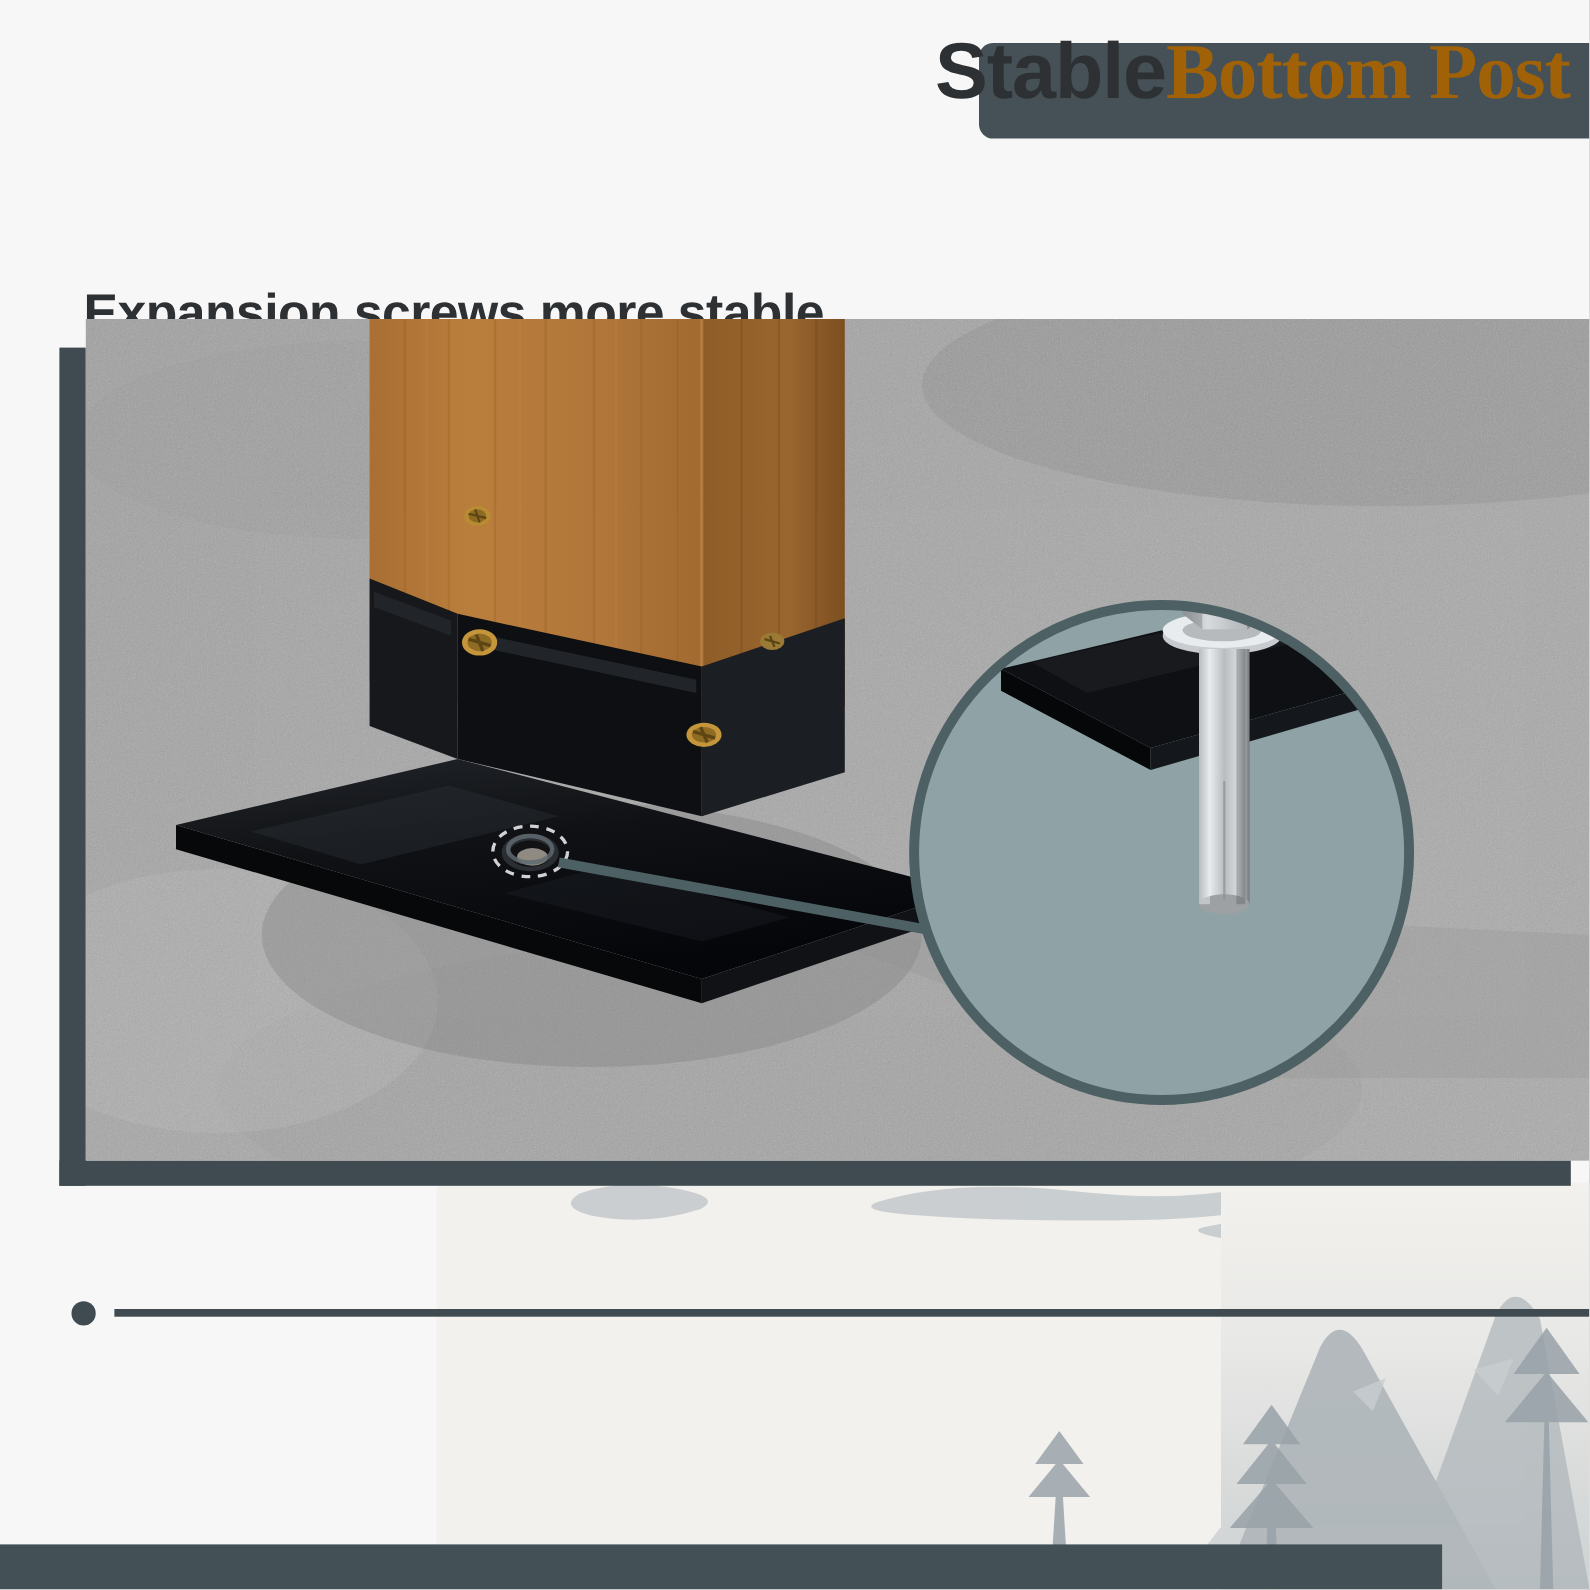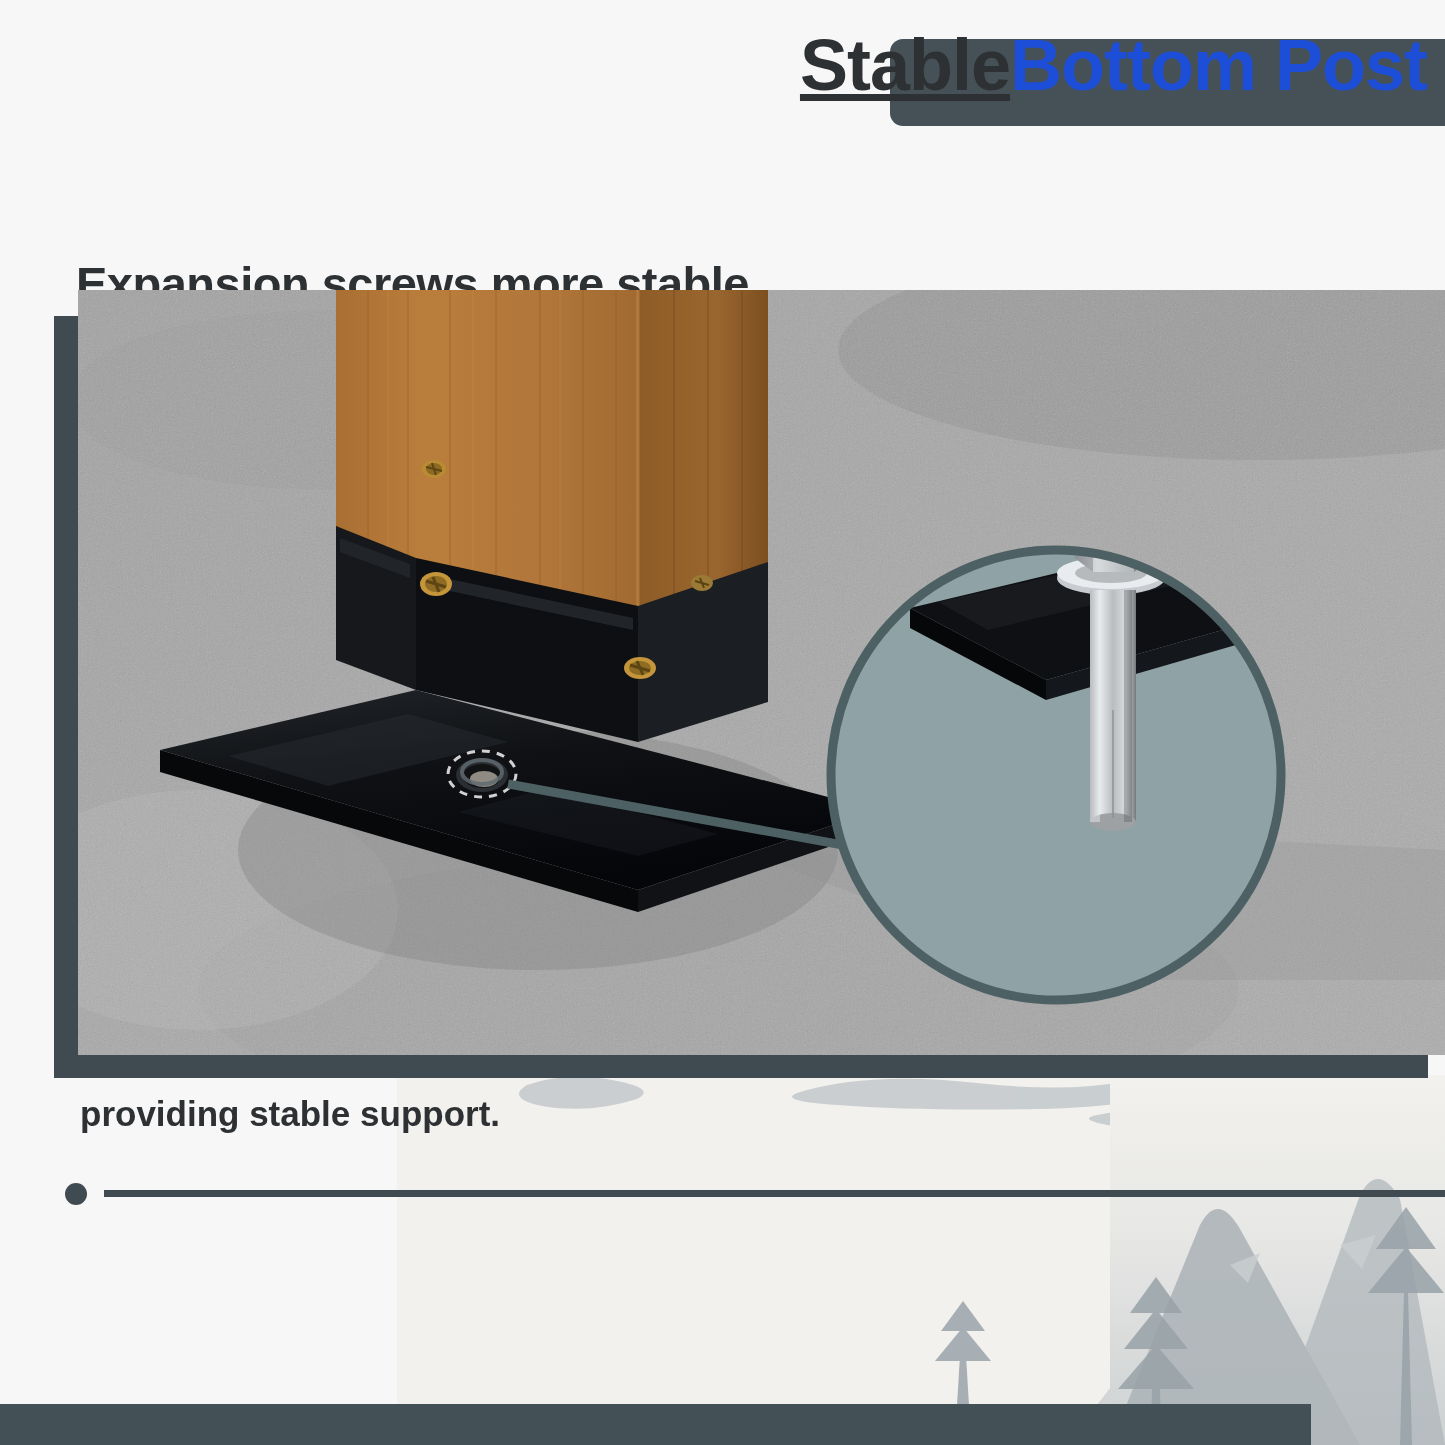--- a/index.html
+++ b/index.html
@@ -31,22 +31,22 @@
   .title-banner{
     position:absolute;left:890px;top:39px;width:555px;height:87px;
     background:#455156;border-radius:13px 0 0 13px;
   }
   .title-text{
     position:absolute;left:0;top:29px;width:1445px;
     text-align:right;padding-right:18px;box-sizing:border-box;
     font-size:72px;font-weight:bold;letter-spacing:-1px;
     line-height:1;white-space:nowrap;
   }
-  .title-dark{color:#2e3133;text-decoration:underline;}
-  .title-light{color:#1d4ed8;}
+  .title-dark{color:#2e3133;}
+  .title-light{color:#a16207;font-family:Liberation Serif, serif;}
 
   
   .section-heading{
     position:absolute;left:76px;top:216px;
     font-size:47px;font-weight:bold;color:#2e3133;
     letter-spacing:-0.5px;white-space:nowrap;margin-top:40px;
   }
 
   
   .photo-frame-left{
@@ -344,20 +344,19 @@
           <rect x="1046" y="300" width="8" height="232" fill="#5e6265" opacity="0.4"></rect>
 
           <line x1="1035" y1="420" x2="1035" y2="528" stroke="#8b8f92" stroke-width="2" opacity="0.7"></line>
         </g>
         <circle cx="978" cy="485" r="225" fill="none" stroke="#4d6064" stroke-width="9"></circle>
       </g>
     </svg>
   </div>
 
   <div class="caption">
-    <div>providing stable support.</div>
   </div>
   <div class="divider-dot"></div>
   <div class="divider-line"></div>
 
   <div class="bottom-bar"></div>
 
 </div>
 
 </body></html>

